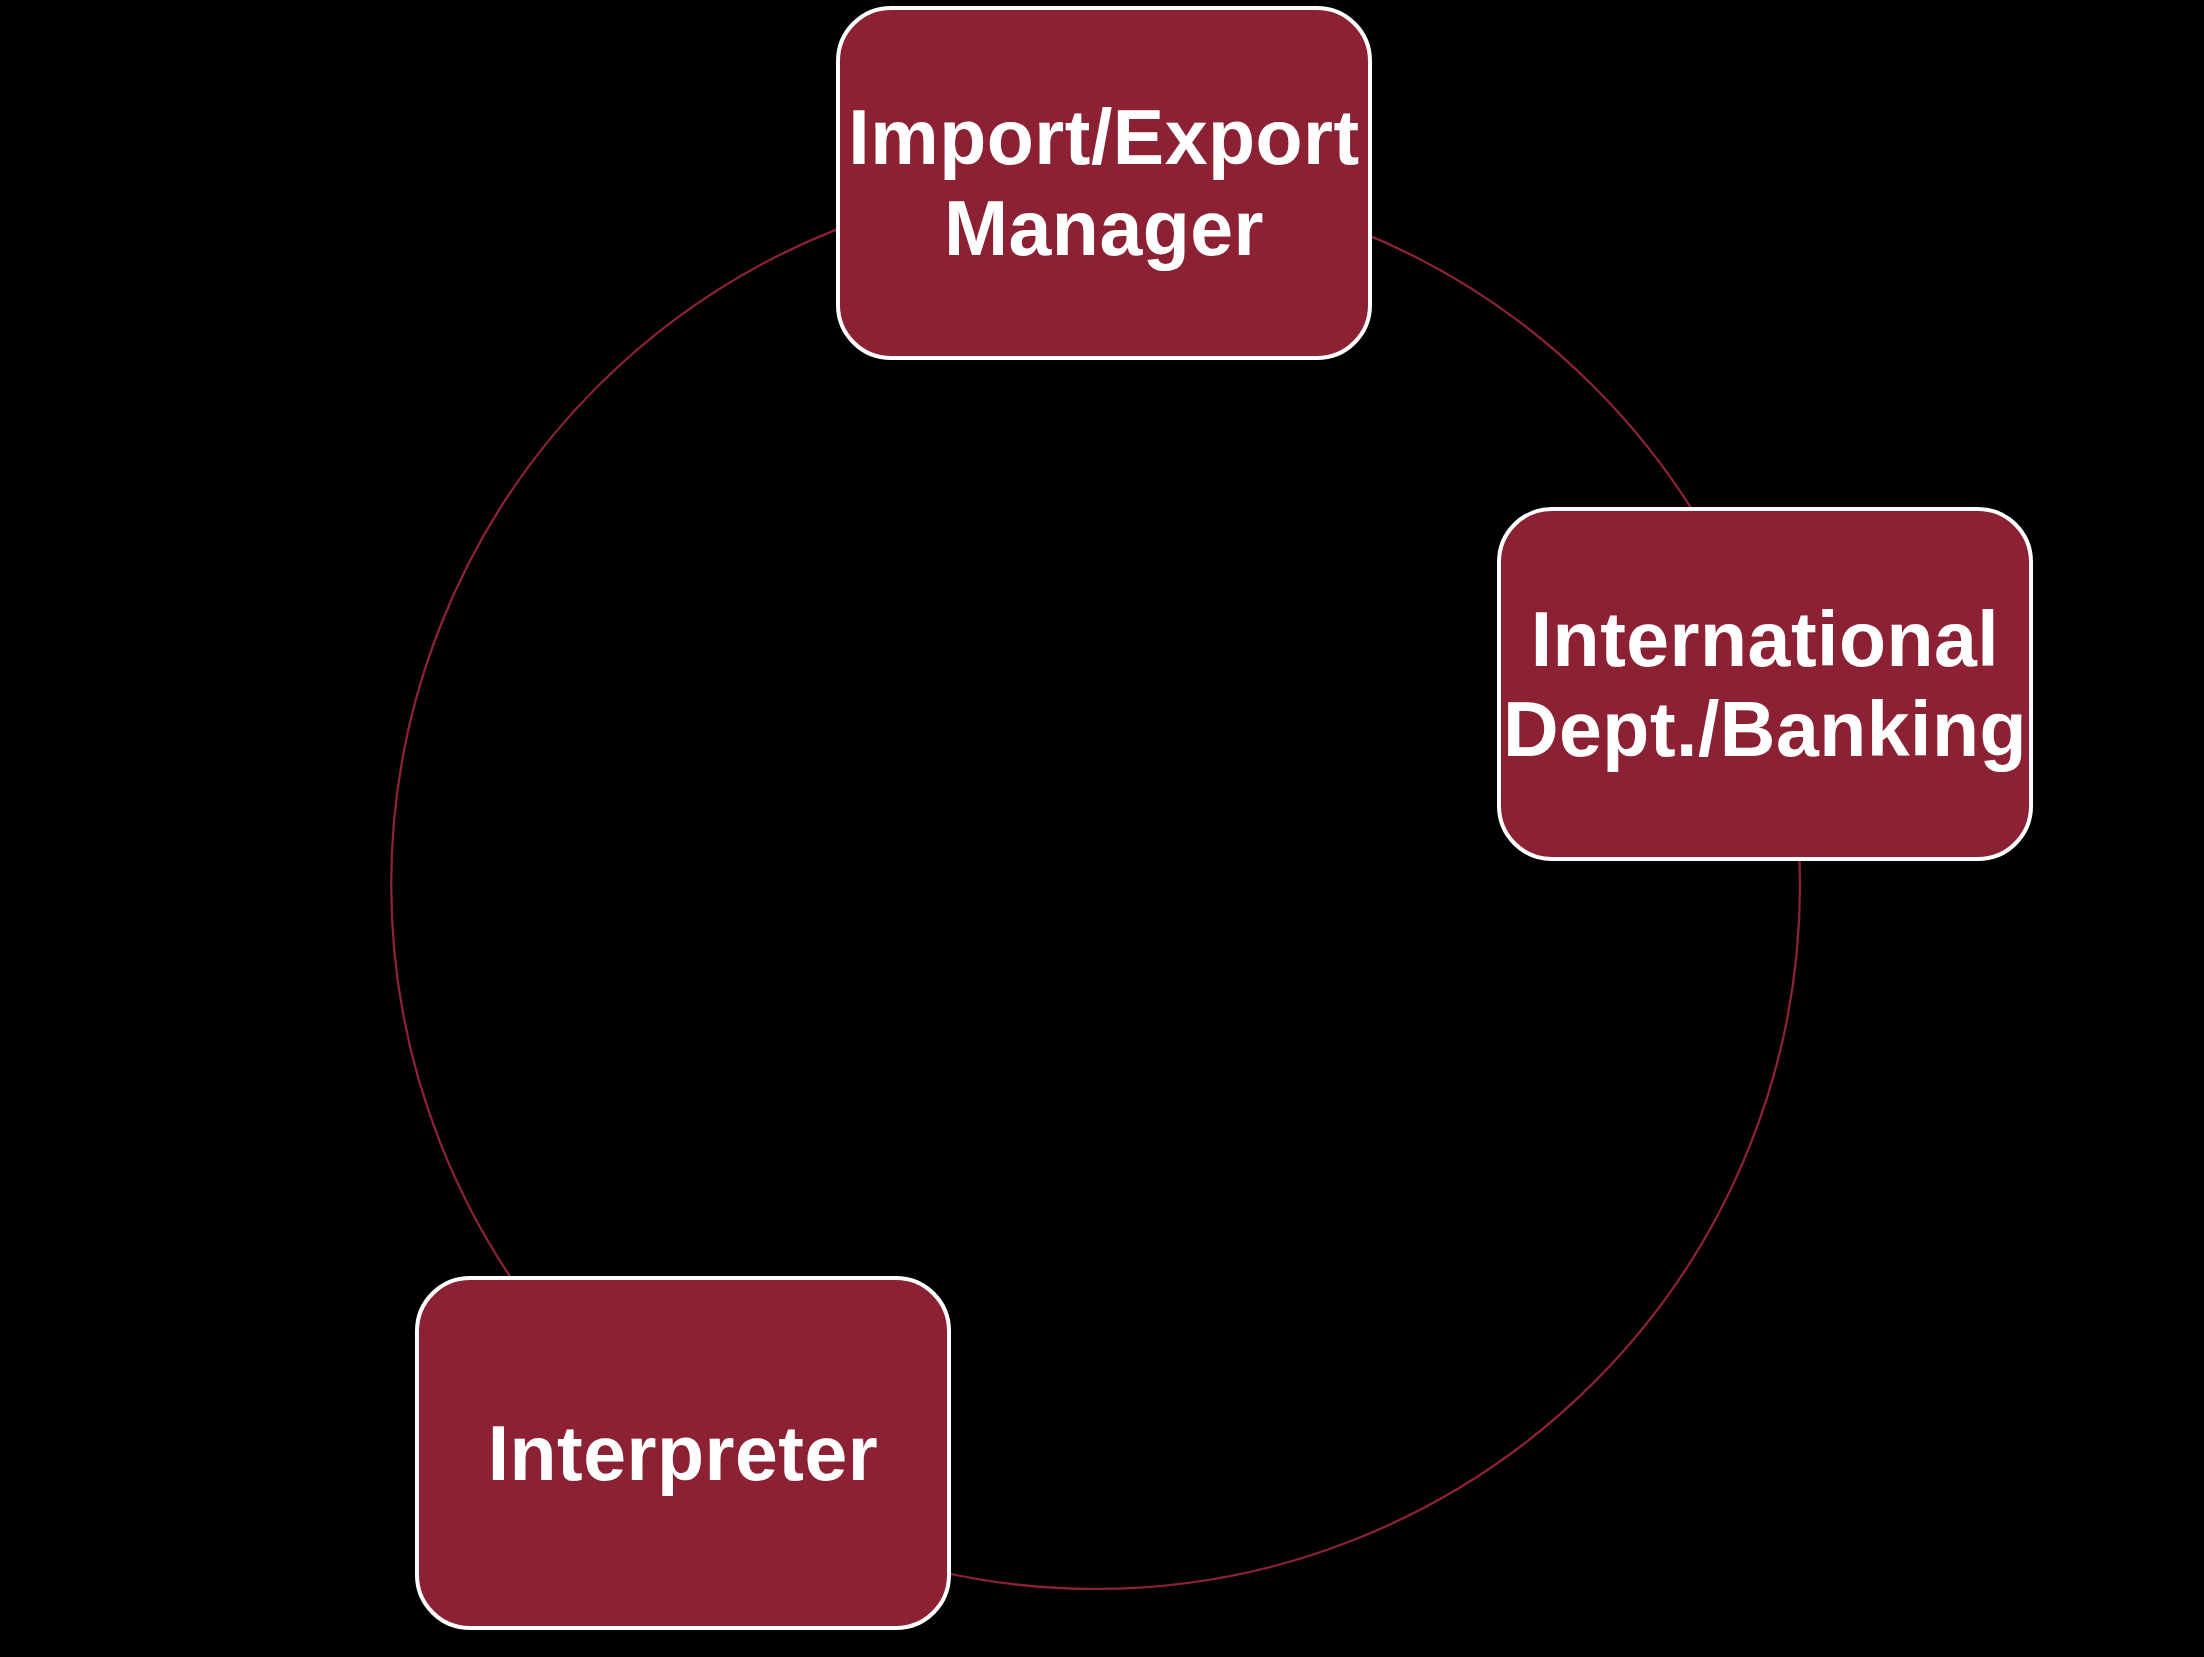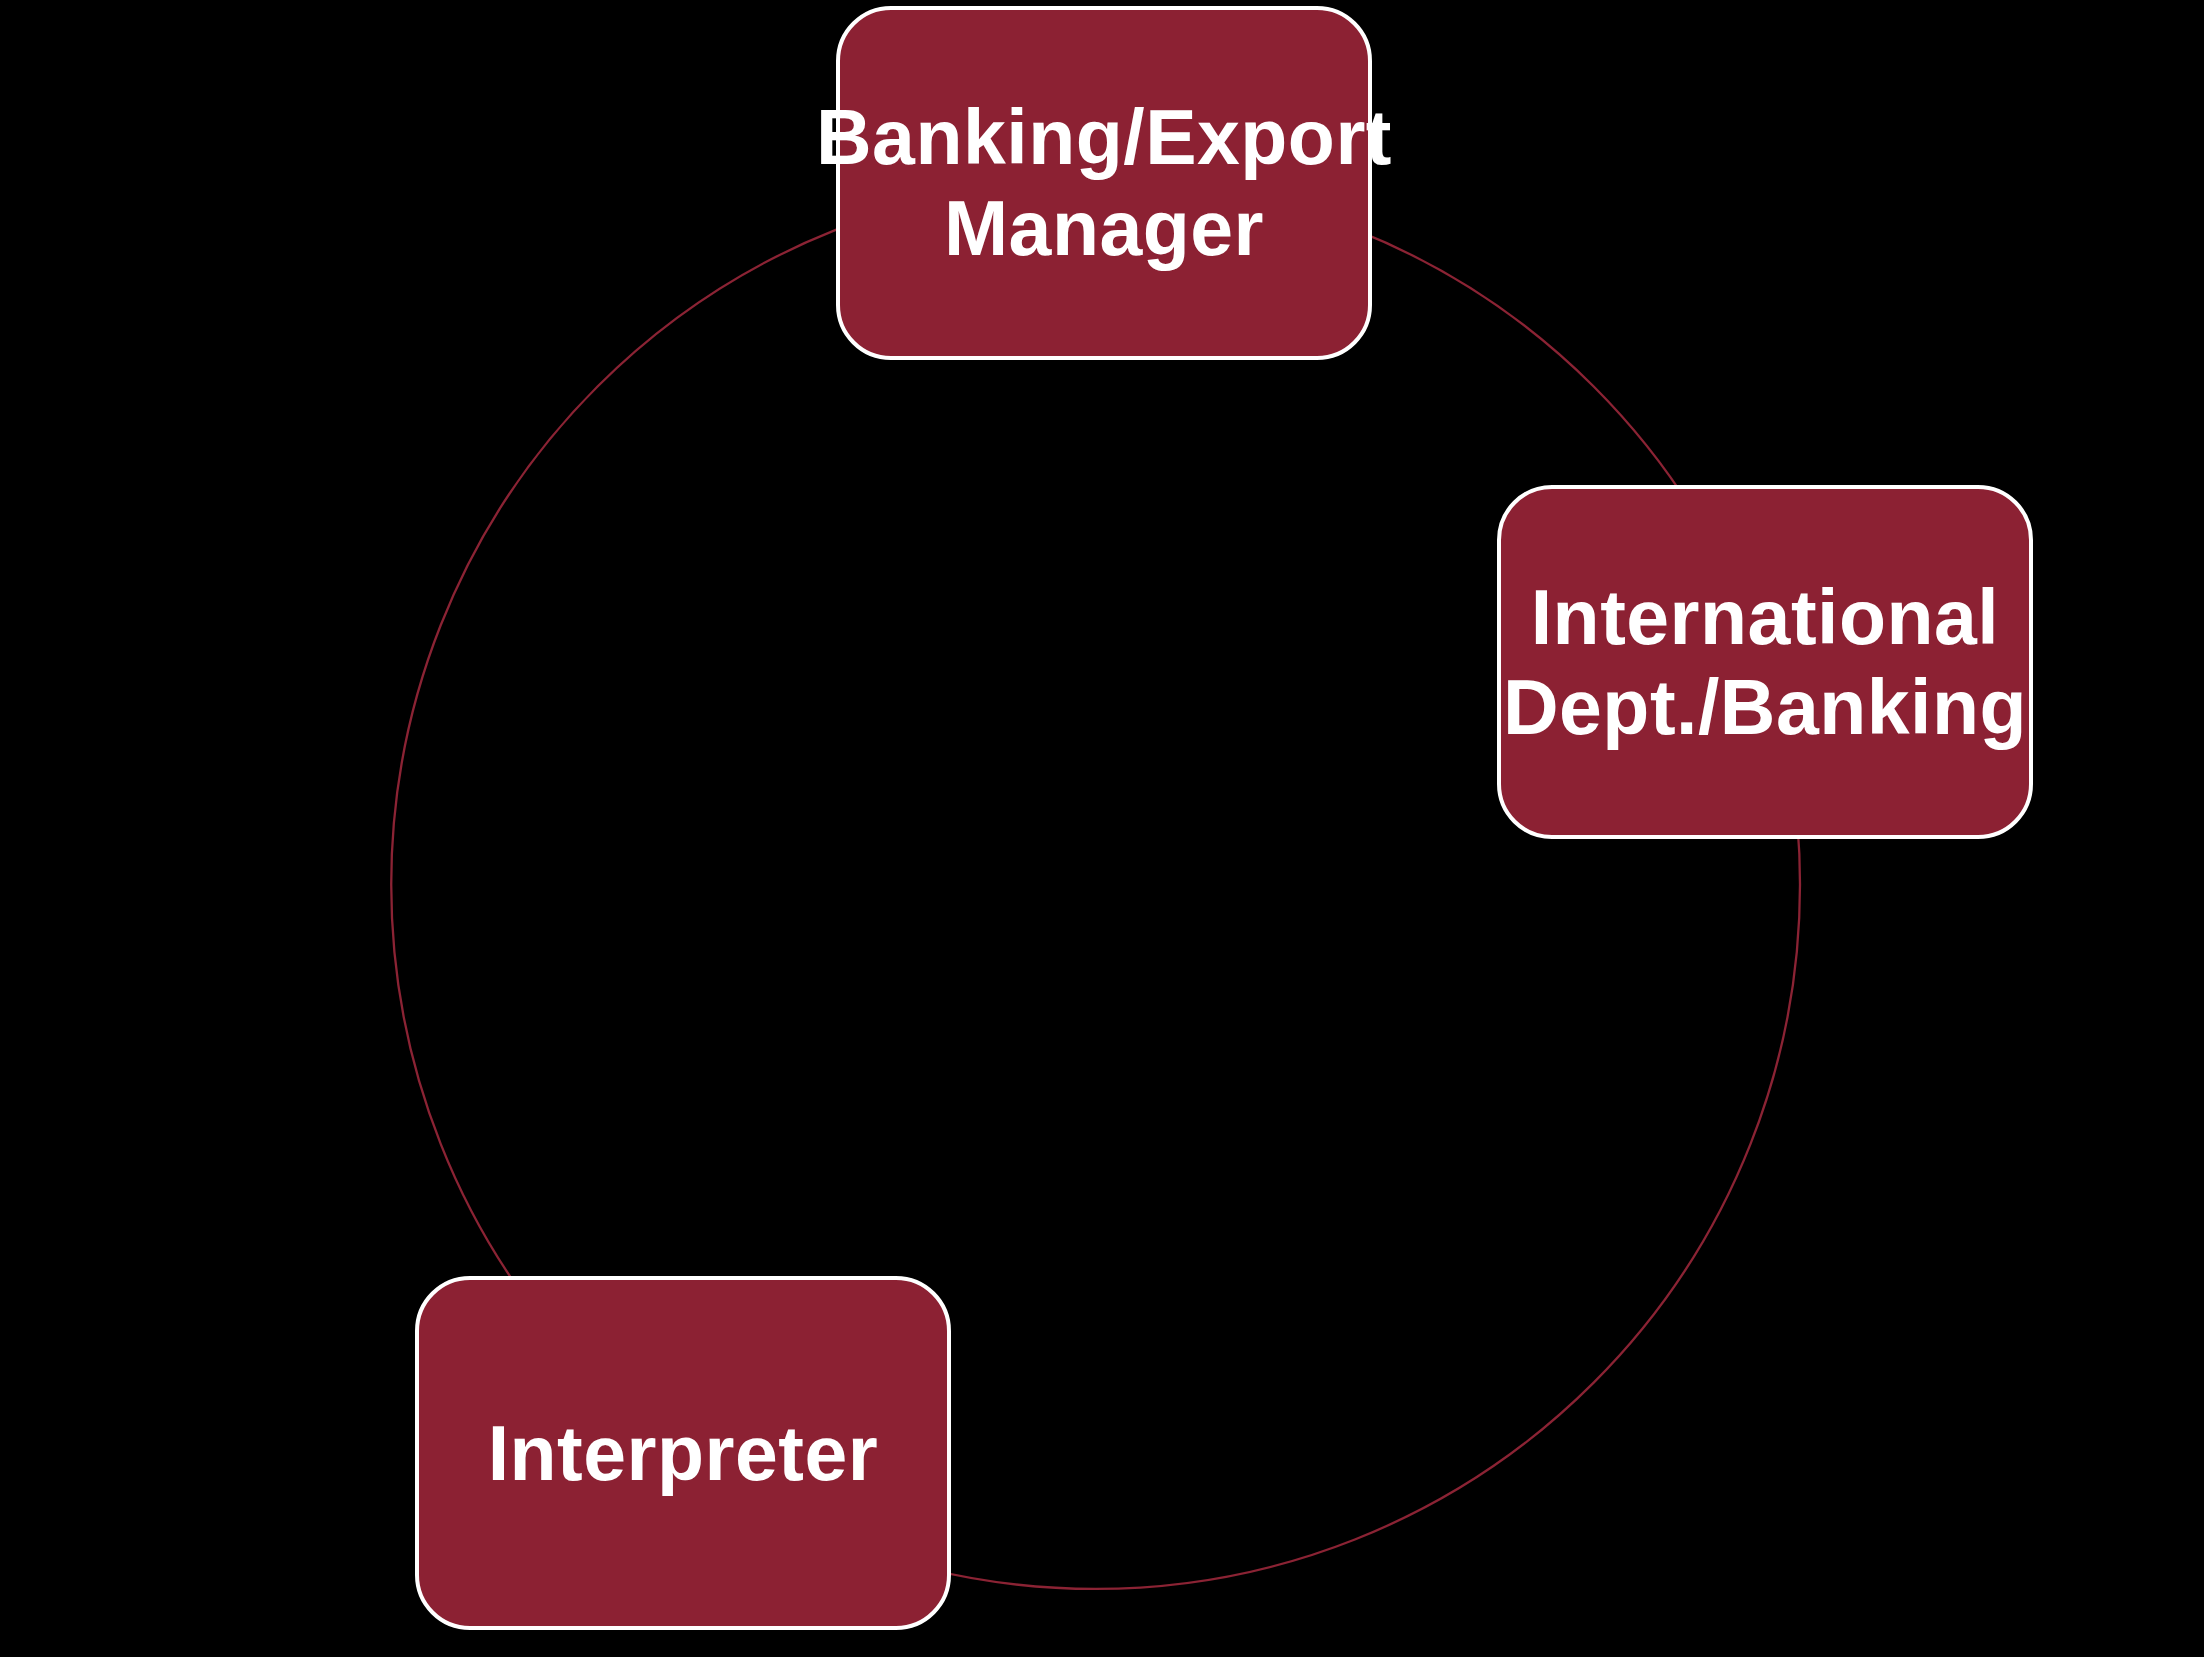--- a/index.html
+++ b/index.html
@@ -47,36 +47,36 @@
   }
   .node-label {
     color: var(--text-color);
     font-weight: bold;
     font-size: 77px;
     line-height: 1.17;
     white-space: pre-line;
     letter-spacing: 0.5px;
   }
   .node--top          { left: 836px;  top: 5.5px;    }
-  .node--right        { left: 1497px; top: 485px;  }
+  .node--right        { left: 1497px; top: 507px;  }
   .node--bottom-right { left: 1243px; top: 1275px; }
   .node--bottom-left  { left: 415px;  top: 1276px; }
   .node--left         { left: 163px;  top: 485px;  }
 </style>
 </head>
 <body style="background: rgb(0, 0, 0);">
 
 <div class="canvas">
 
   <svg class="cycle-ring" viewBox="0 0 2401 1805" xmlns="http://www.w3.org/2000/svg" aria-hidden="true">
     <circle cx="1193" cy="963" r="767"></circle>
   </svg>
 
   <div class="node node--top">
-    <span class="node-label">Banking/Export
+    <span class="node-label">Import/Export
 Manager</span>
   </div>
 
   <div class="node node--right">
     <span class="node-label">International
 Dept./Banking</span>
   </div>
 
 
   <div class="node node--bottom-left">

